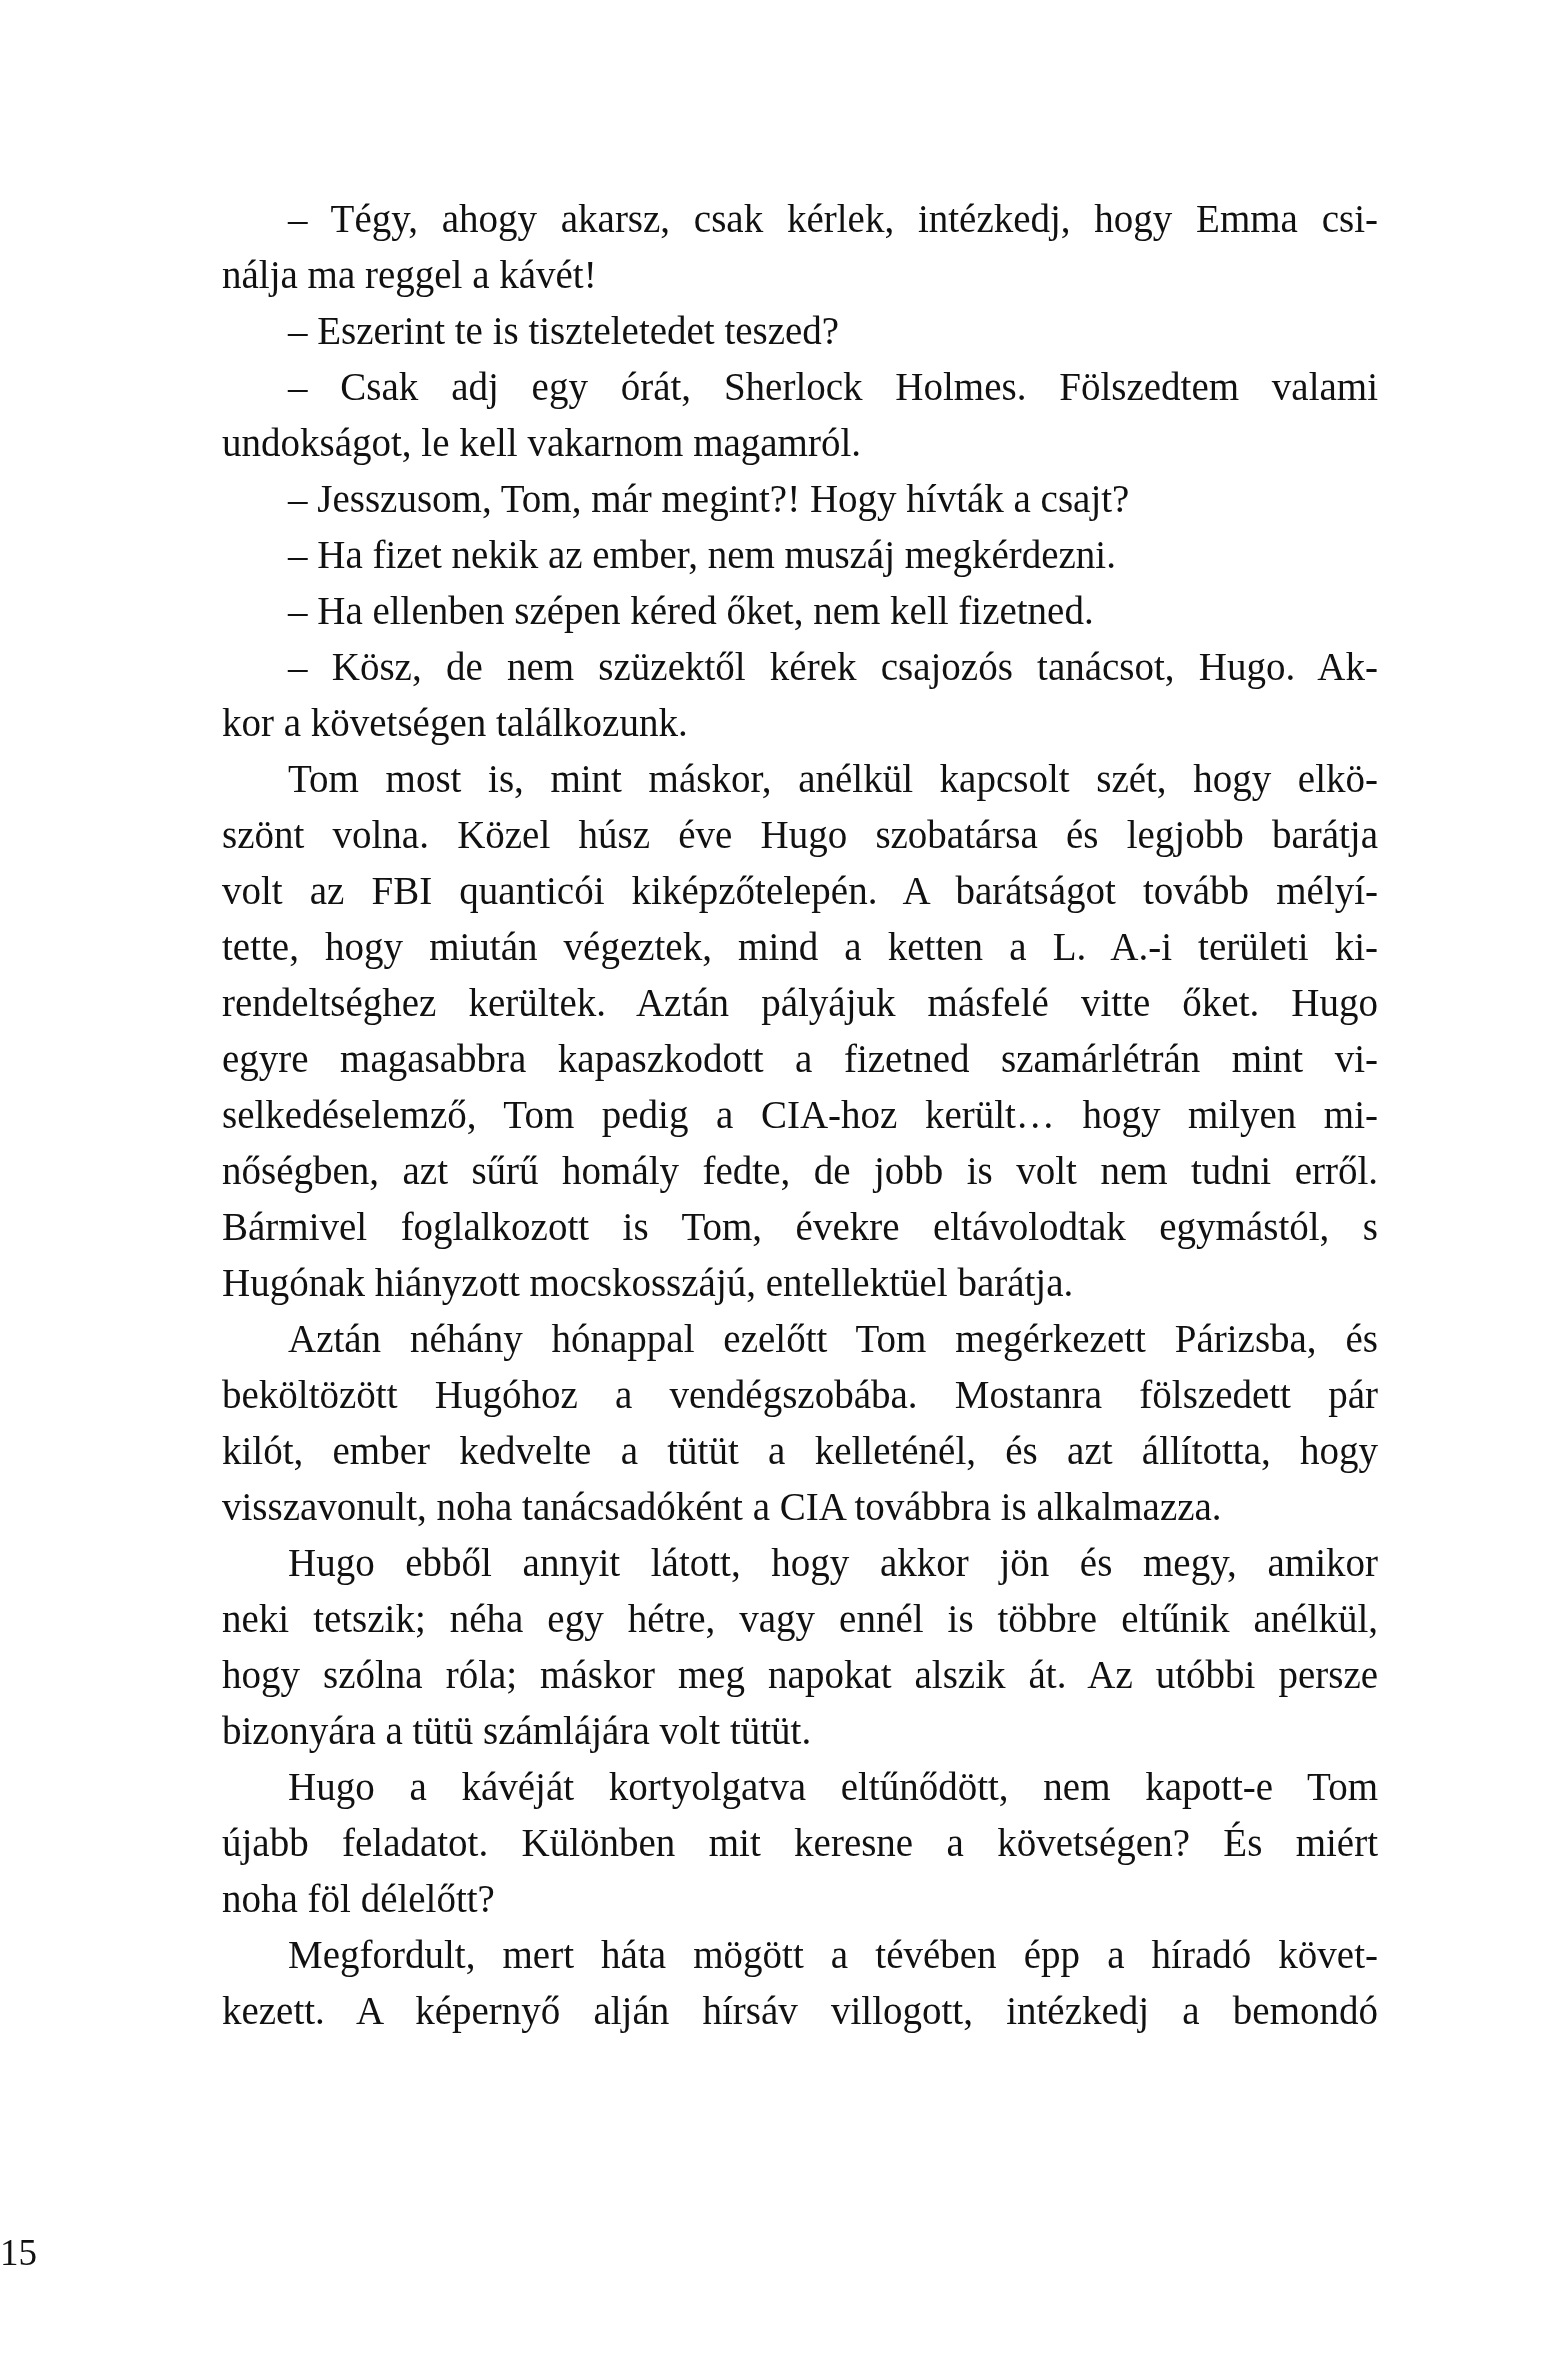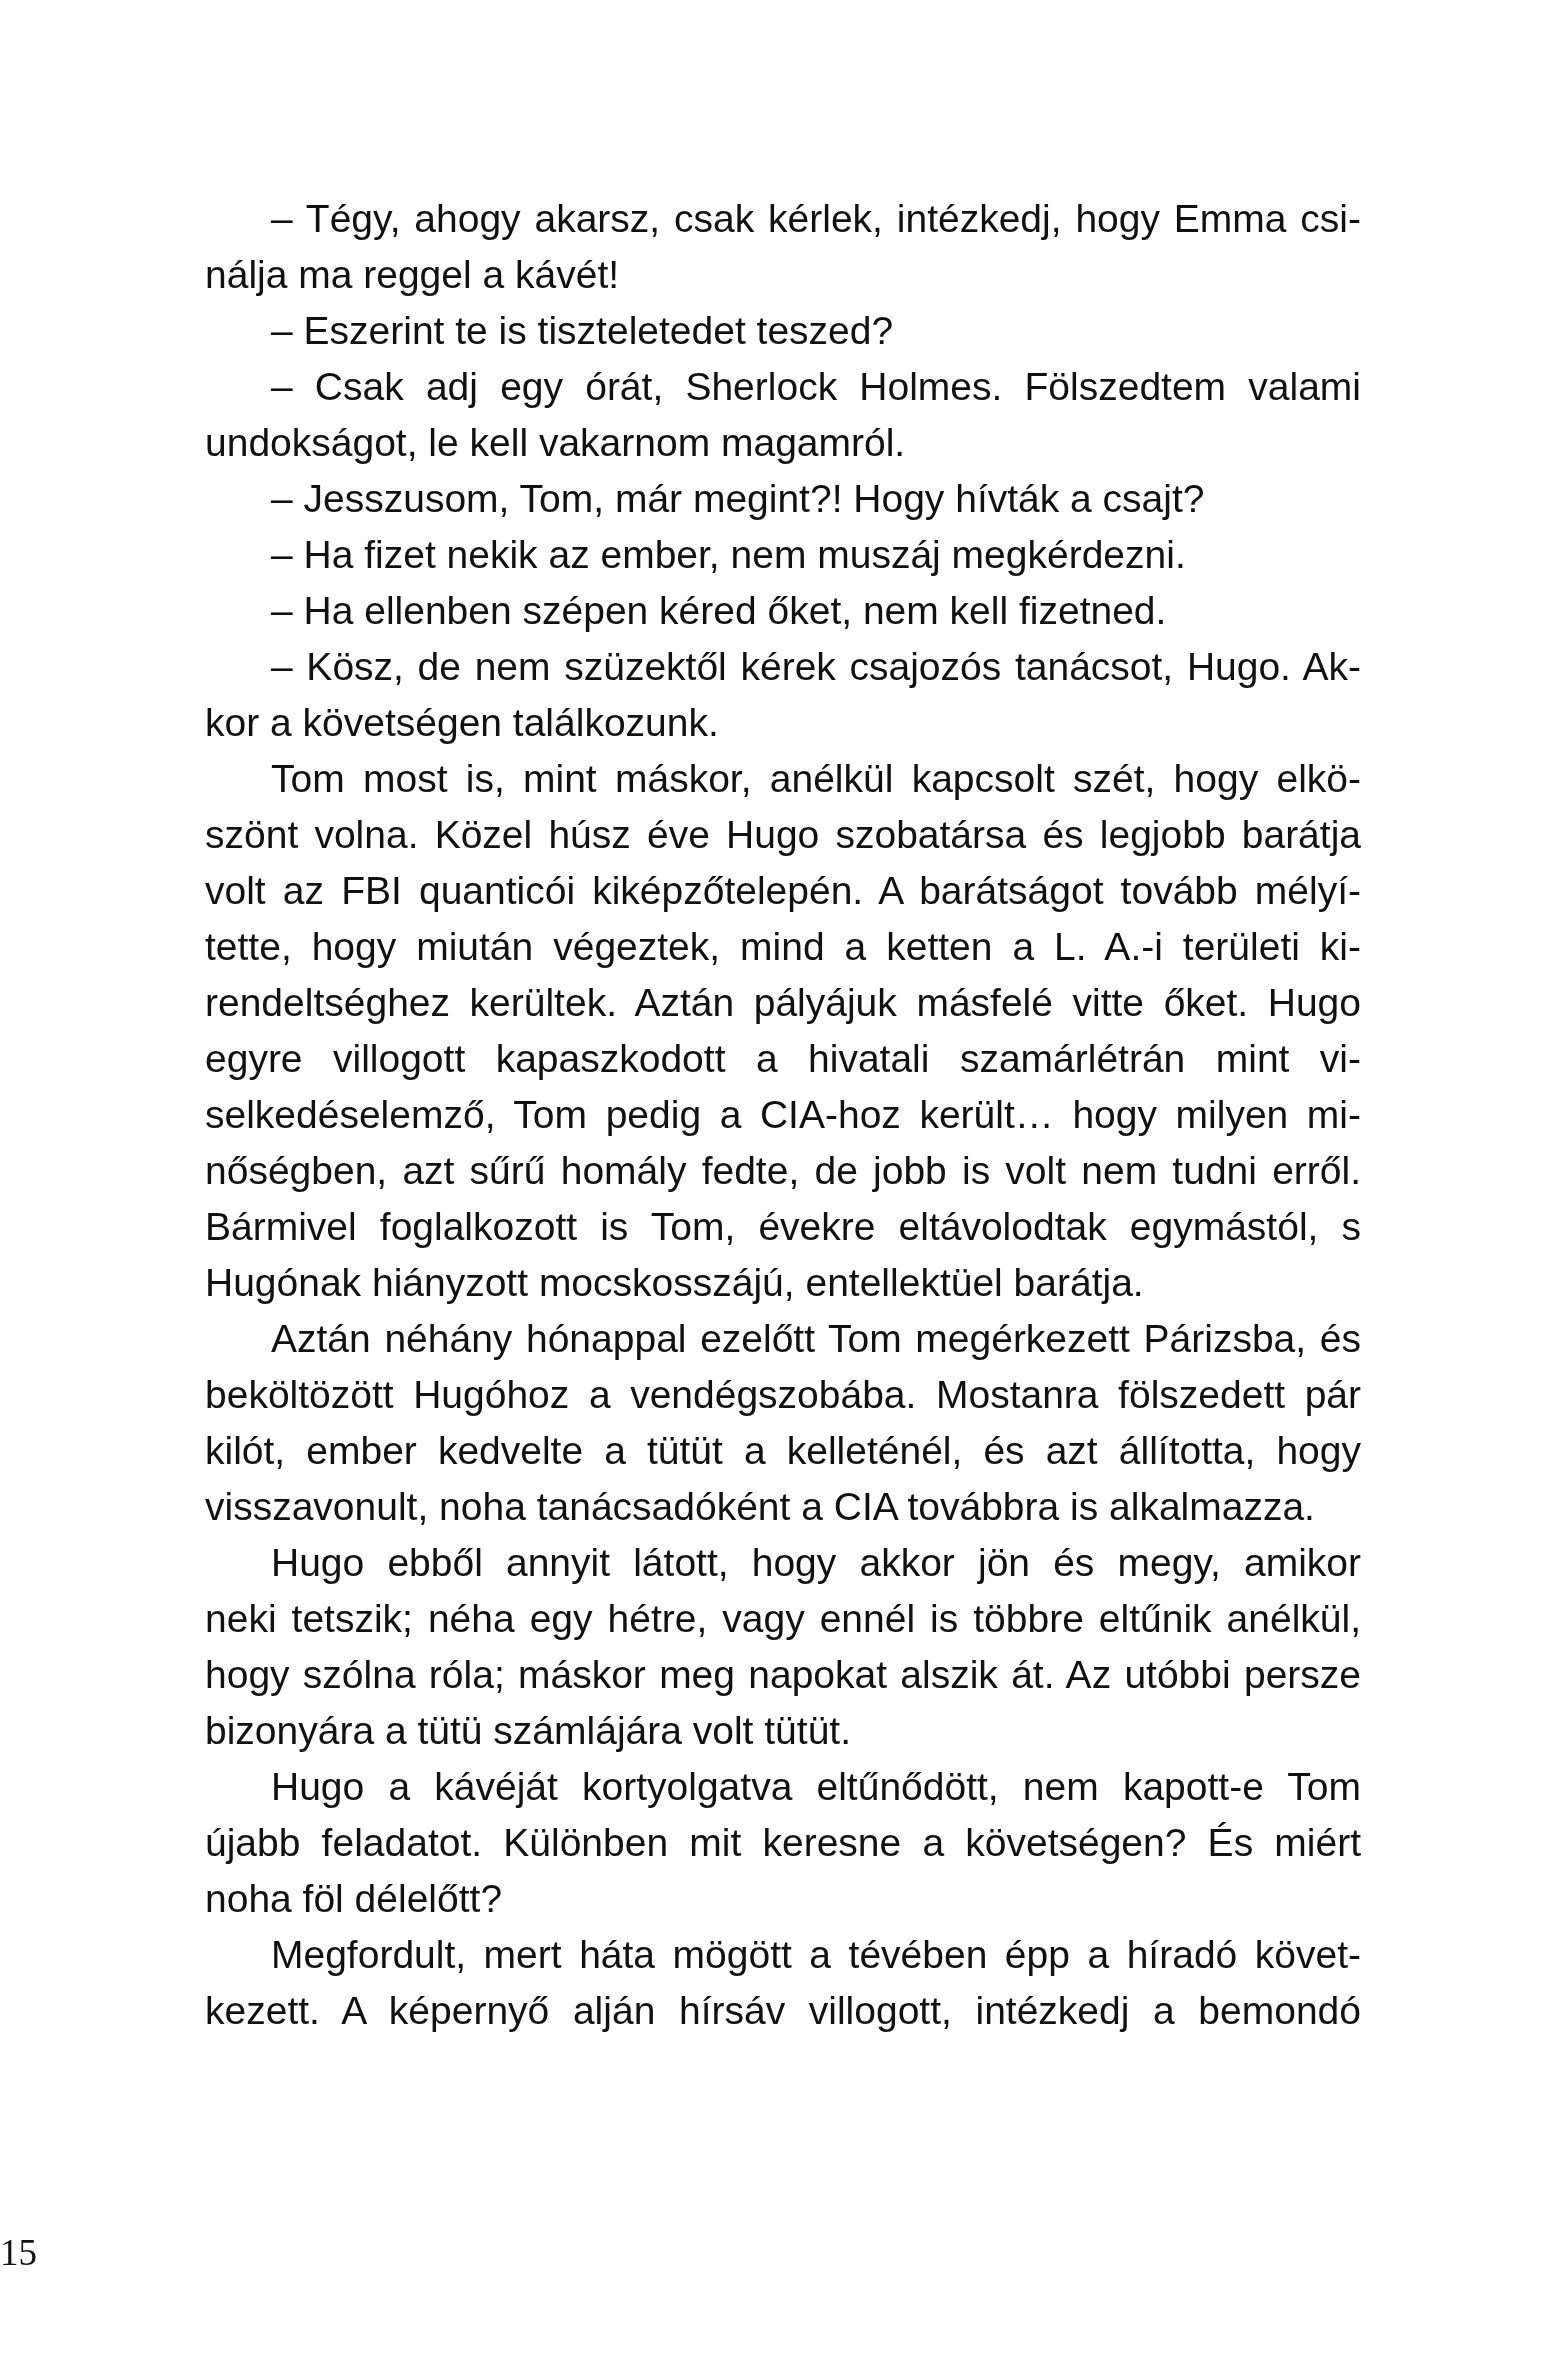--- a/index.html
+++ b/index.html
@@ -1,23 +1,23 @@
 <!DOCTYPE html>
 <html><head>
 <meta charset="utf-8">
 <style>
   html, body { margin: 0; padding: 0; background: #ffffff; }
   body { width: 1555px; height: 2372px; position: relative; overflow: hidden; }
   .page { position: absolute; left: 0; top: 0; width: 1555px; height: 2372px; background: #ffffff; }
   .text-block {
     position: absolute;
-    left: 205px;
+    left: 222px;
     top: 191px;
     width: 1156px;
-    font-family: Liberation Sans, sans-serif;
+    font-family: Liberation Serif, serif;
     font-size: 39px;
     color: #111111;
   }
   .line {
     height: 56px;
     line-height: 56px;
     white-space: nowrap;
     text-align: justify;
     text-align-last: justify;
     overflow: visible;
@@ -61,21 +61,21 @@
       <div>
         <div class="line indent">– Kösz, de nem szüzektől kérek csajozós tanácsot, Hugo. Ak-</div>
         <div class="line last">kor a követségen találkozunk.</div>
       </div>
       <div>
         <div class="line indent">Tom most is, mint máskor, anélkül kapcsolt szét, hogy elkö-</div>
         <div class="line">szönt volna. Közel húsz éve Hugo szobatársa és legjobb barátja</div>
         <div class="line">volt az FBI quanticói kiképzőtelepén. A barátságot tovább mélyí-</div>
         <div class="line">tette, hogy miután végeztek, mind a ketten a L. A.-i területi ki-</div>
         <div class="line">rendeltséghez kerültek. Aztán pályájuk másfelé vitte őket. Hugo</div>
-        <div class="line">egyre villogott kapaszkodott a hivatali szamárlétrán mint vi-</div>
+        <div class="line">egyre magasabbra kapaszkodott a fizetned szamárlétrán mint vi-</div>
         <div class="line">selkedéselemző, Tom pedig a CIA-hoz került… hogy milyen mi-</div>
         <div class="line">nőségben, azt sűrű homály fedte, de jobb is volt nem tudni erről.</div>
         <div class="line">Bármivel foglalkozott is Tom, évekre eltávolodtak egymástól, s</div>
         <div class="line last">Hugónak hiányzott mocskosszájú, entellektüel barátja.</div>
       </div>
       <div>
         <div class="line indent">Aztán néhány hónappal ezelőtt Tom megérkezett Párizsba, és</div>
         <div class="line">beköltözött Hugóhoz a vendégszobába. Mostanra fölszedett pár</div>
         <div class="line">kilót, ember kedvelte a tütüt a kelleténél, és azt állította, hogy</div>
         <div class="line last">visszavonult, noha tanácsadóként a CIA továbbra is alkalmazza.</div>

